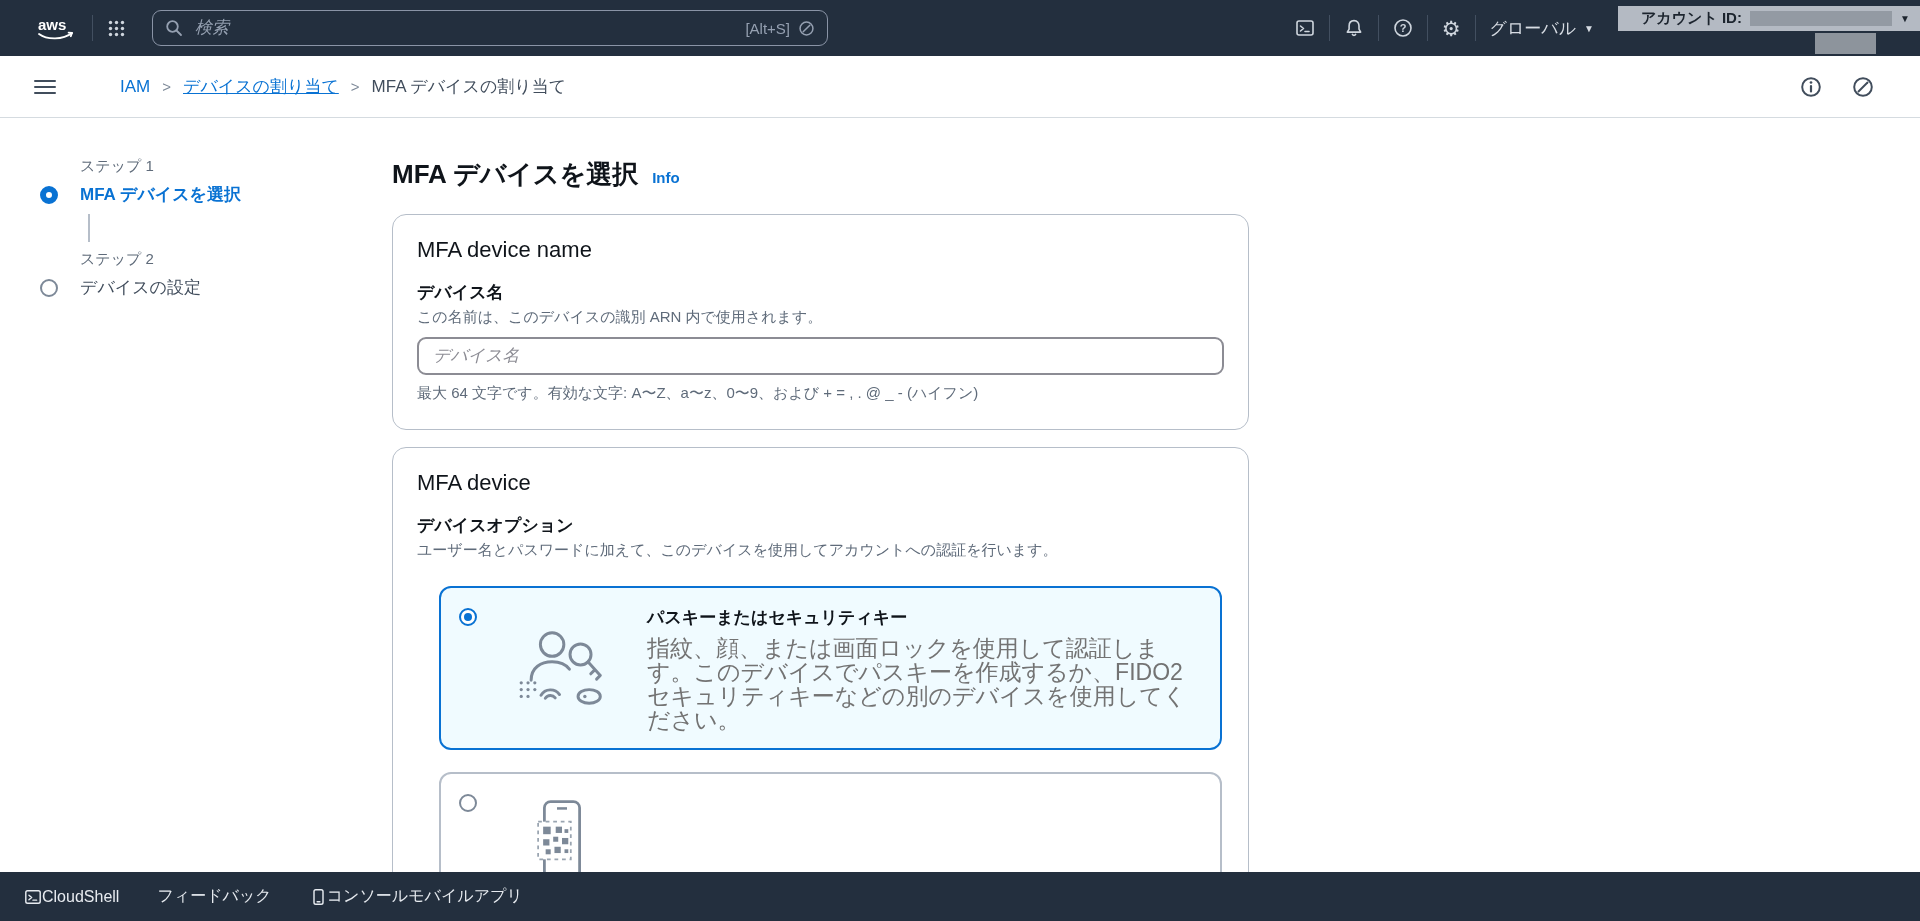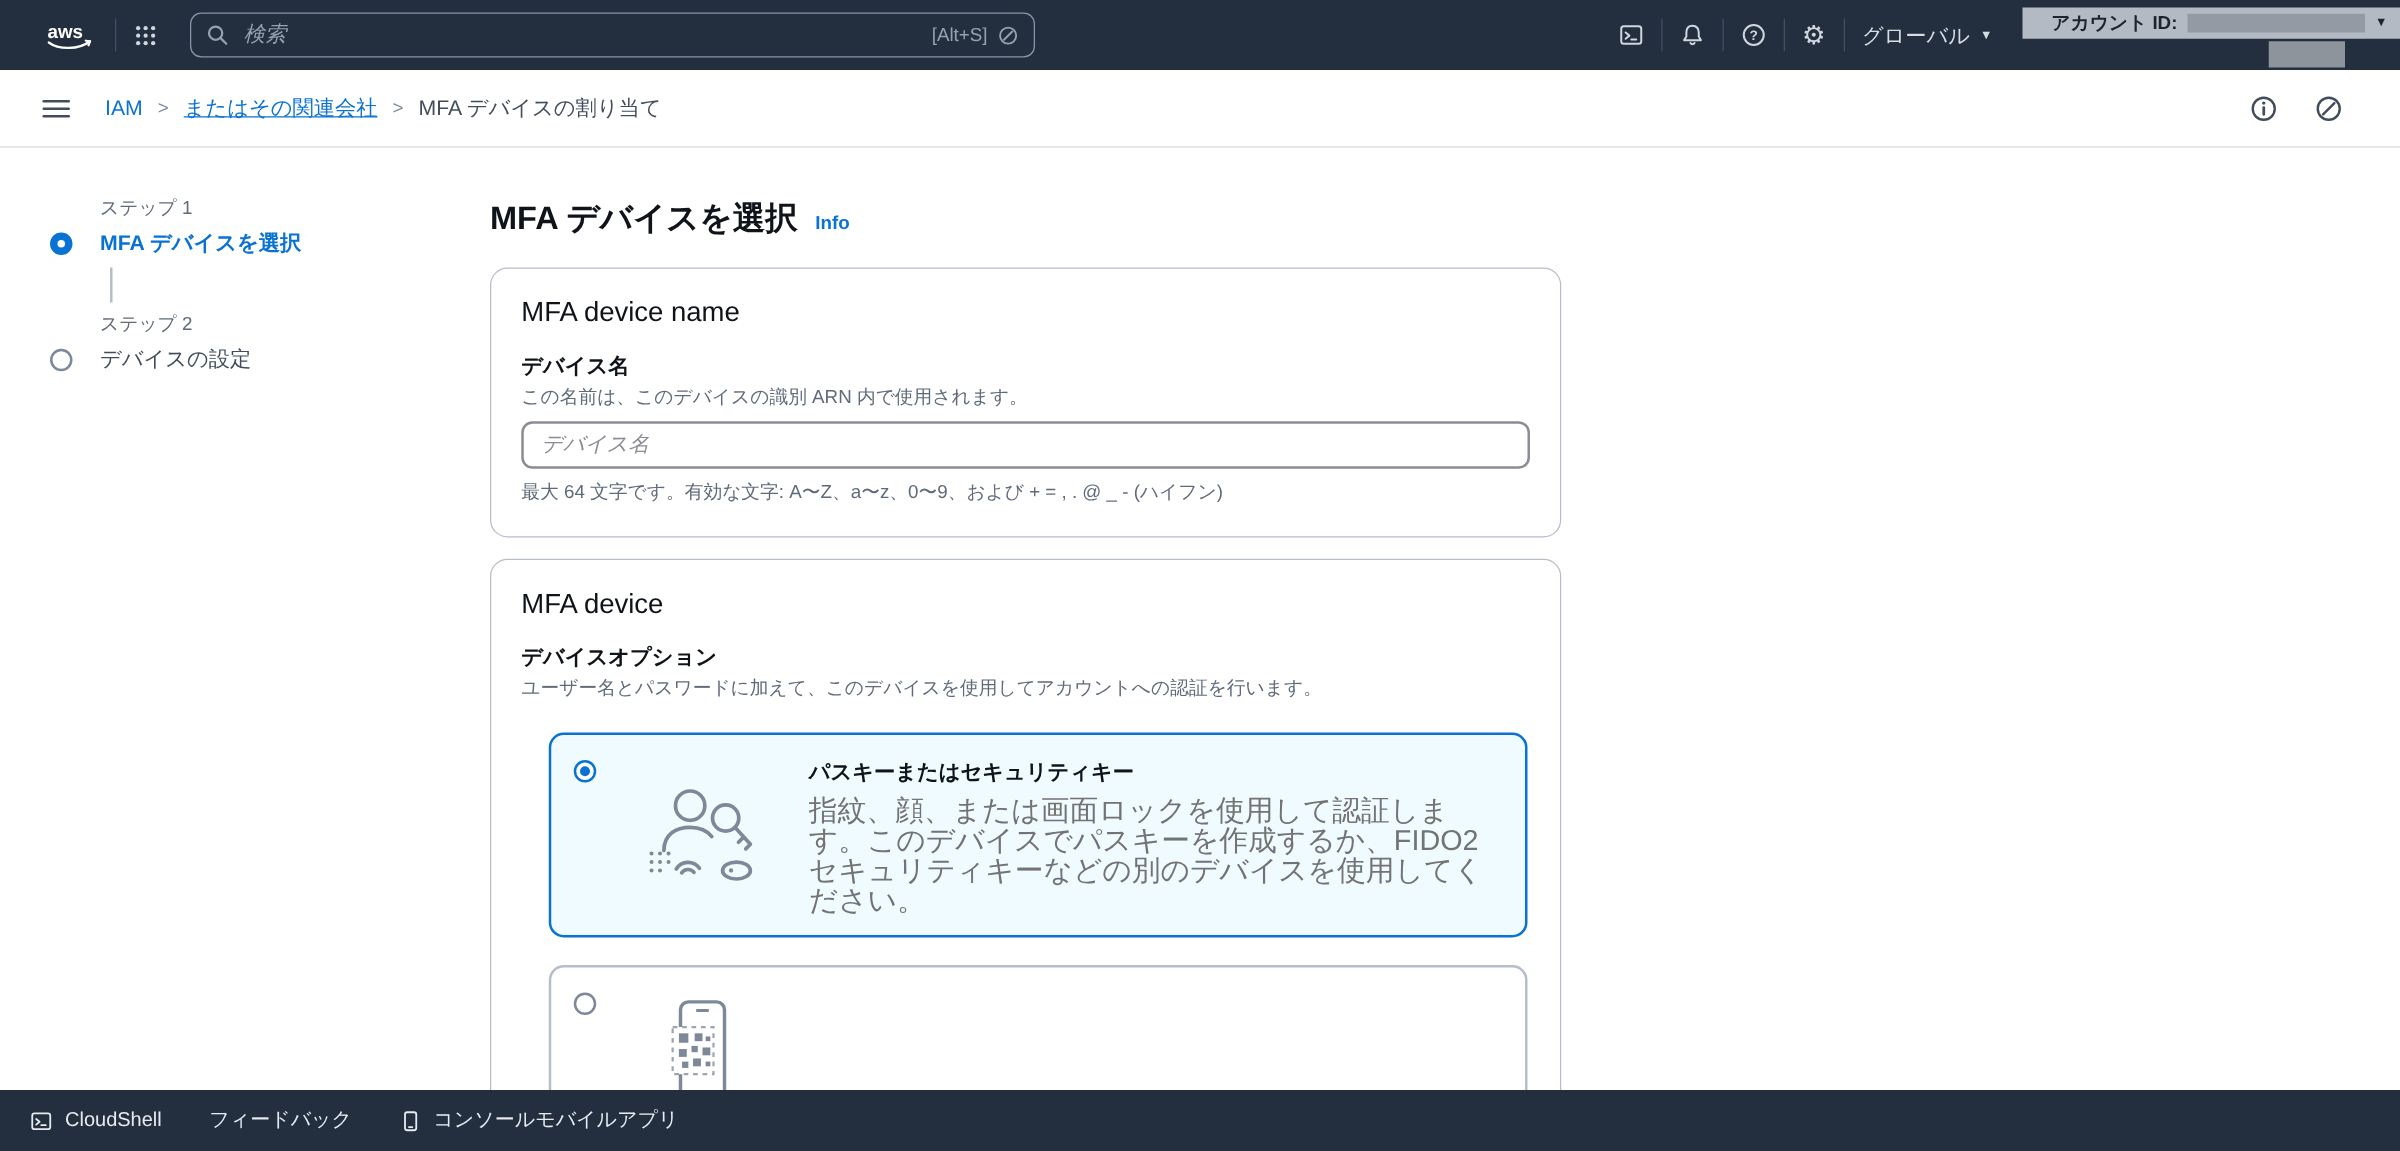--- a/index.html
+++ b/index.html
@@ -32,21 +32,21 @@
                    background:#b4bac3; display:flex; align-items:center;
                    padding:0 10px 0 23px; gap:8px; z-index:10; cursor:pointer; }
   .account-label { font-size:15px; font-weight:bold; color:#1c242e; white-space:nowrap; }
   .redact { background:#939aa3; height:15px; flex:1; }
   .account-caret { font-size:10px; color:#1c242e; }
   .lower-redact { position:absolute; top:33px; right:44px; width:61px; height:21px;
                   background:#8d949c; z-index:9; }
 
   
   .crumbbar { flex:0 0 62px; background:#fff; border-bottom:1px solid #d5dbe0;
-              display:flex; align-items:center; padding:0 46px 0 34px; position:relative; z-index:5; }
+              display:flex; align-items:center; padding:0 46px 0 34px; position:relative; z-index:5;gap:36px; }
   .hamburger { width:22px; display:flex; flex-direction:column; gap:4px; margin-right:28px; cursor:pointer; }
   .hamburger span { height:2px; background:#414d5c; border-radius:1px; }
   .crumbs { display:flex; align-items:center; gap:12px; font-size:17px; }
   .crumb-link { color:#0972d3; cursor:pointer; }
   .crumb-link.underlined { text-decoration:underline; }
   .crumb-sep { color:#7d8998; font-size:15px; }
   .crumb-current { color:#414d5c; }
   .crumb-right { margin-left:auto; display:flex; align-items:center; gap:30px; }
   .crumb-right .icon-btn { cursor:pointer; display:flex; }
 
@@ -91,21 +91,21 @@
   .radio.checked { border-color:#0972d3; }
   .radio.checked::after { content:""; position:absolute; inset:3px; border-radius:50%; background:#0972d3; }
   .tile-icon { width:170px; flex:none; display:flex; align-items:center; justify-content:center; }
   .tile-body { flex:1; padding-top:2px; }
   .tile-title { font-size:17px; font-weight:700; color:#0f141a; margin-bottom:7px; }
   .tile-desc { font-size:23px; line-height:24px; color:#737373; }
 
   
   .footer { flex:0 0 49px; background:#232f3e; display:flex; align-items:center;
             padding:0 28px 0 24px; gap:38px; position:relative; z-index:6; }
-  .footer-item { display:flex; align-items:center; gap:10px; color:#e7ebf0; font-size:16px;
+  .footer-item { display:flex; align-items:center; color:#e7ebf0; font-size:16px;
                  cursor:pointer; white-space:nowrap; }
   .footer-right { margin-left:auto; display:flex; align-items:center; gap:40px; }
   .copyright { color:#b9c2cc; font-size:16px; white-space:nowrap; cursor:default; }
 </style>
 </head>
 <body>
 
 <div class="page">
 
   <header class="topnav">
@@ -192,21 +192,21 @@
 
   <div class="crumbbar">
     <div class="hamburger">
       <span></span>
         <span></span>
         <span></span>
     </div>
     <nav class="crumbs">
       <span class="crumb-link">IAM</span>
       <span class="crumb-sep">&gt;</span>
-      <span class="crumb-link underlined">またはその関連会社</span>
+      <span class="crumb-link underlined">デバイスの割り当て</span>
       <span class="crumb-sep">&gt;</span>
       <span class="crumb-current">MFA デバイスの割り当て</span>
     </nav>
     <div class="crumb-right">
       <span class="icon-btn">
         <svg width="22" height="22" viewBox="0 0 18 18">
           <circle cx="9" cy="9" r="7.2" fill="none" stroke="#414d5c" stroke-width="1.6"></circle>
           <line x1="9" y1="8.2" x2="9" y2="12.6" stroke="#414d5c" stroke-width="1.8" stroke-linecap="round"></line>
           <circle cx="9" cy="5.3" r="1.1" fill="#414d5c"></circle>
         </svg>

